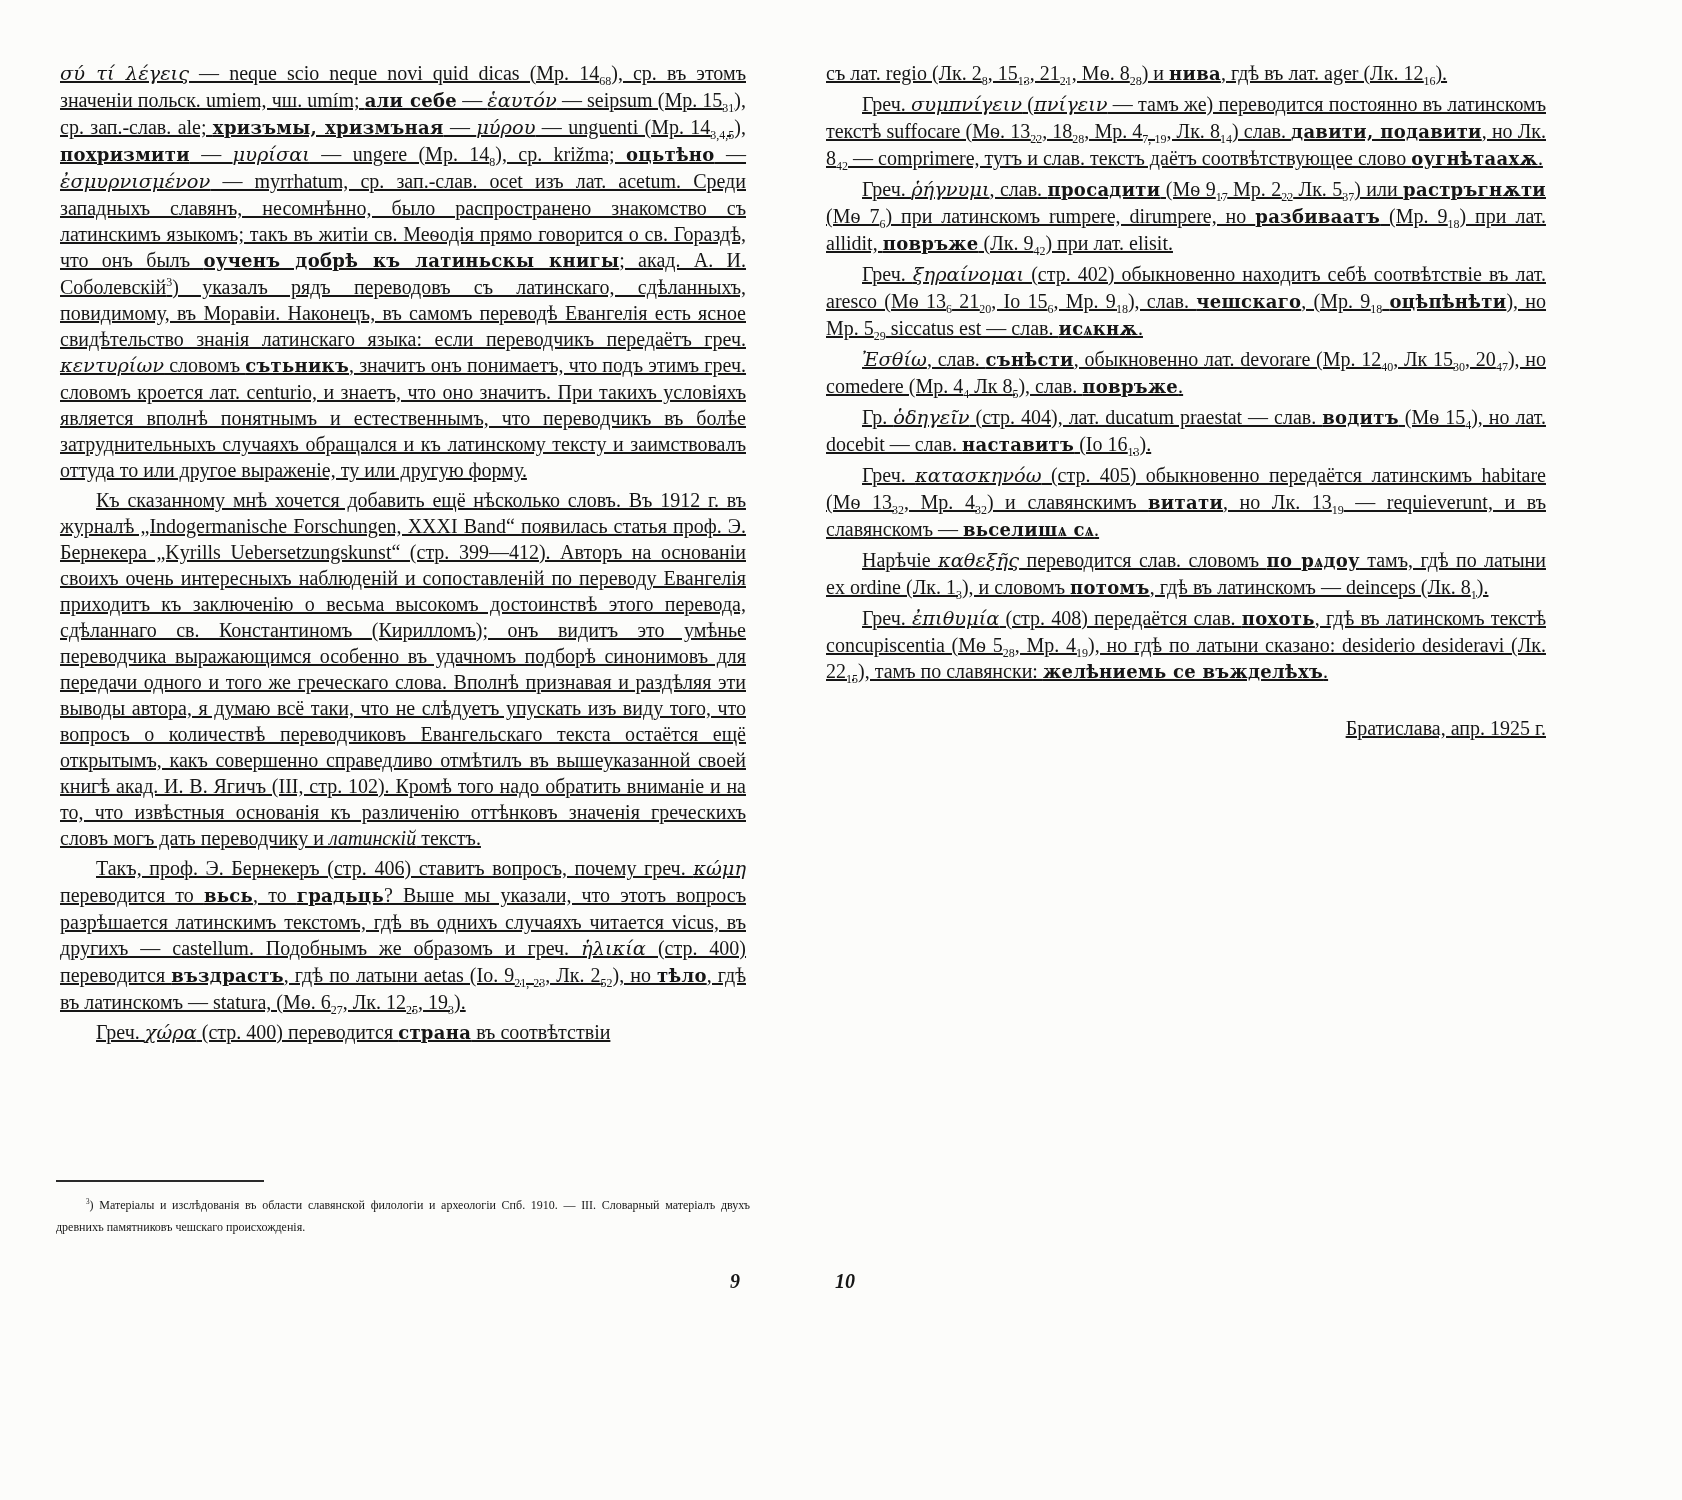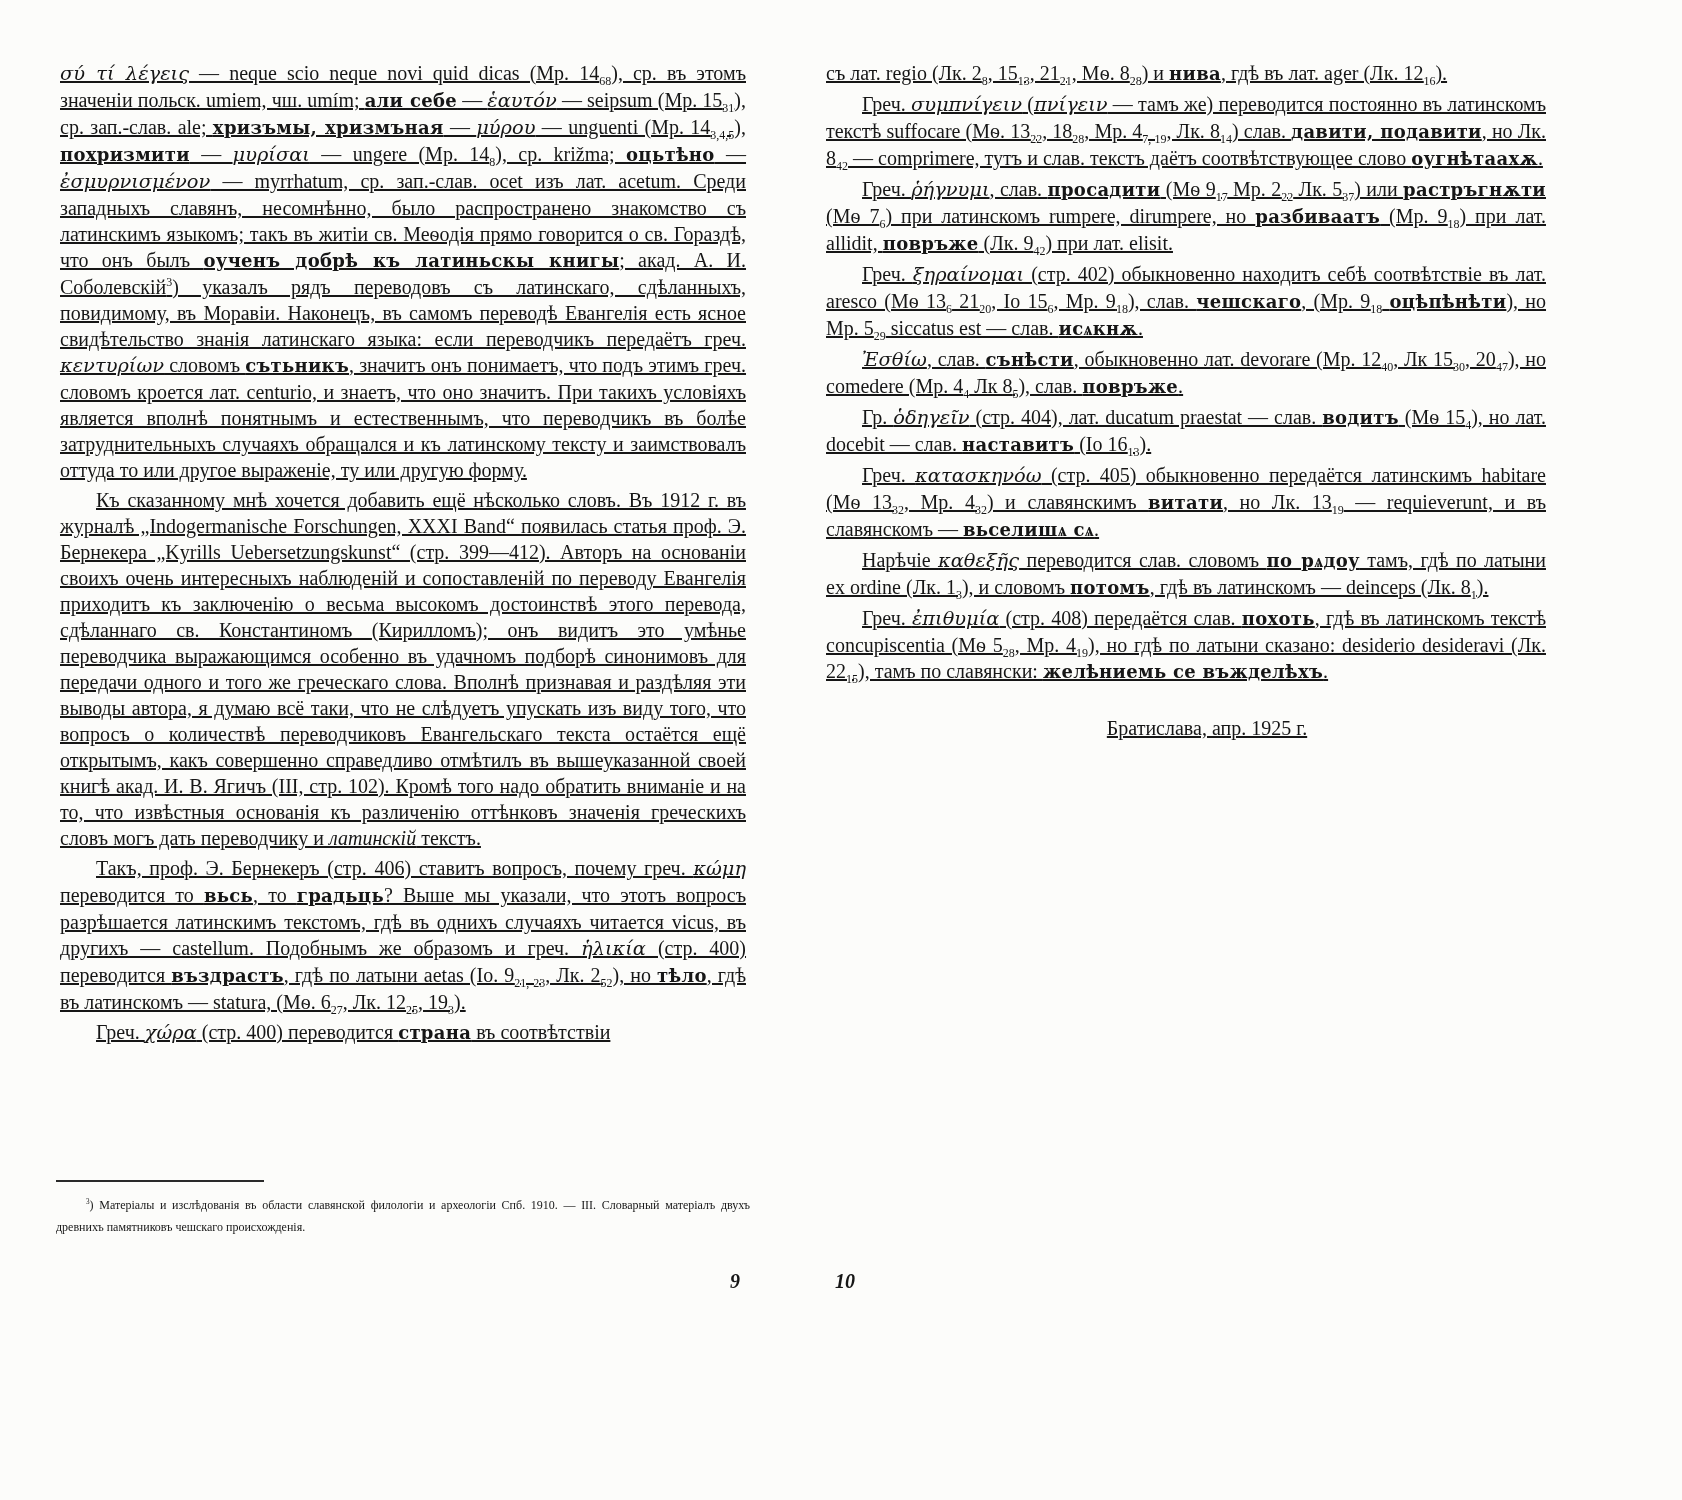--- a/index.html
+++ b/index.html
@@ -24,21 +24,21 @@
     font-size: 20px;
     line-height: 26px;
     text-decoration: underline;
   }
   p.indent {
     text-indent: 36px;
   }
   p.dateline {
     margin-top: 30px;
     text-indent: 42px;
-    text-align: center;
+    text-align: right;
   }
   .sl {
     font-weight: bold;
     font-family: "DejaVu Serif", serif;
     font-size: 0.9em;
     letter-spacing: 0.3px;
   }
   .gk {
     font-style: italic;
     font-family: "DejaVu Serif", serif;

